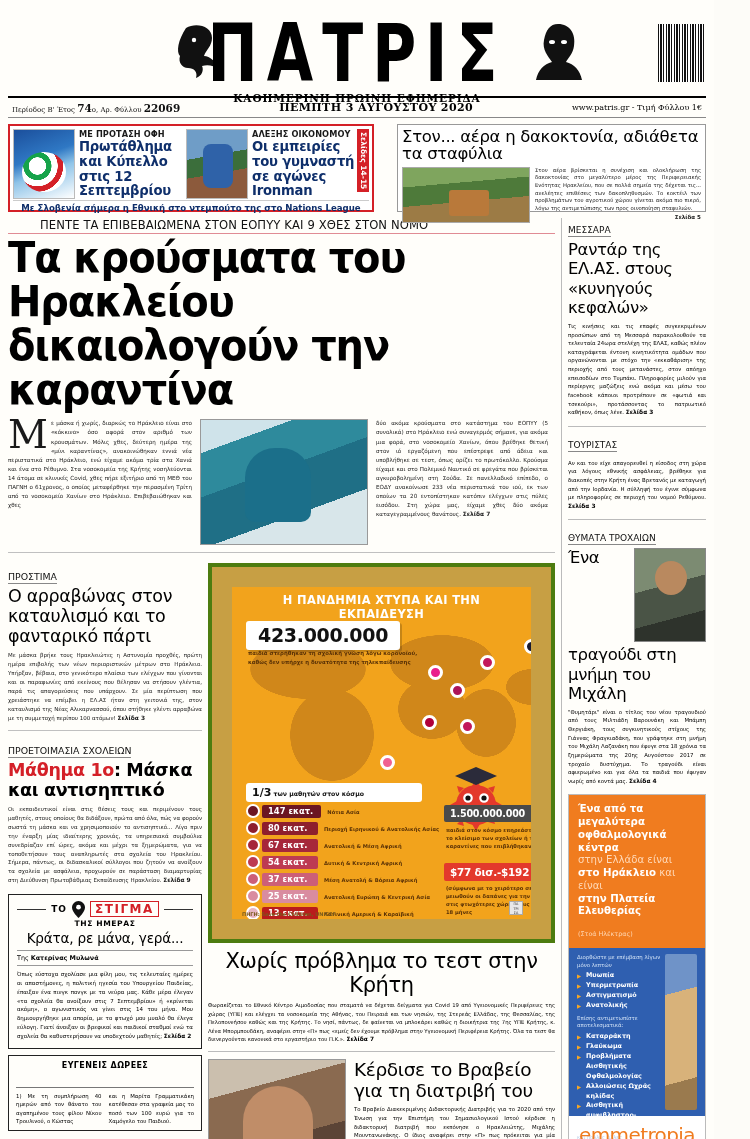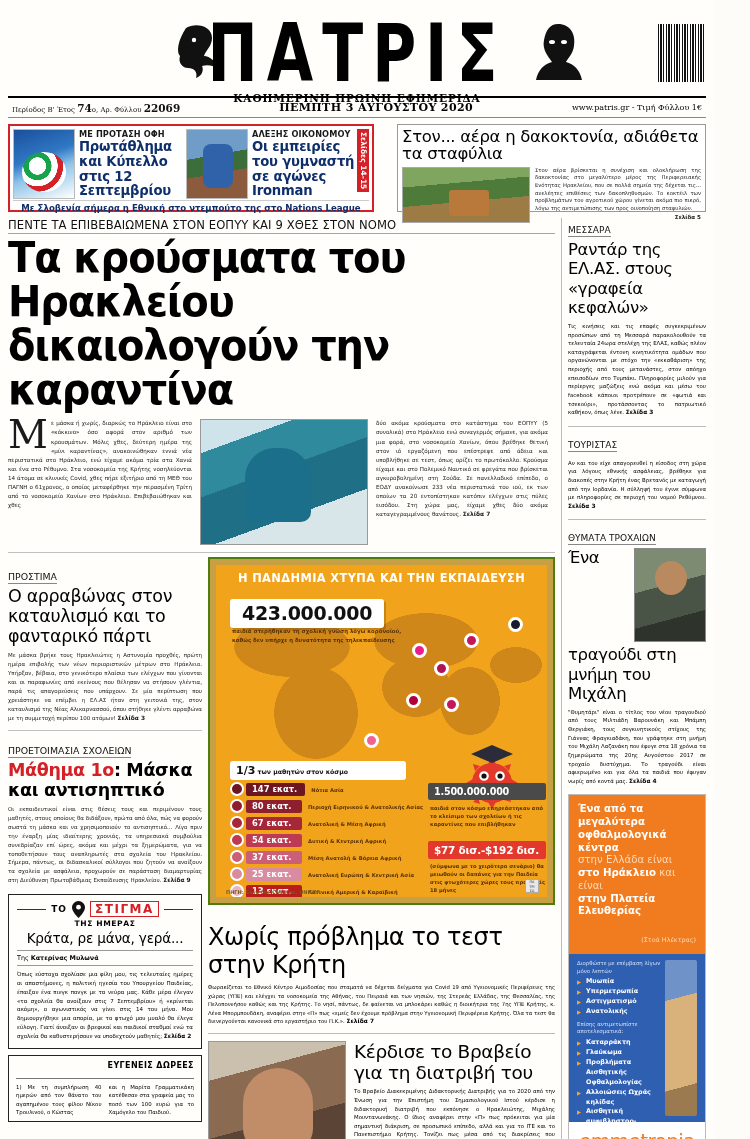--- a/index.html
+++ b/index.html
@@ -81,21 +81,21 @@
   .pa-page { font-weight: bold; font-size:5.6px; float:right; }
 
   
   .grid { display: flex; gap: 6px; margin-top: 6px; }
   .col-left { width: 194px; }
   .col-mid  { width: 347px; }
   .col-right{ width: 181px; border-left: 1px solid #bbb; padding-left: 6px; }
 
   
   .lead-wrap { width: 547px; }
-  .lead-kicker { font-size: 11.6px; letter-spacing: .1px; color: #111; padding-bottom: 1px; }
+  .lead-kicker { font-size: 11.6px; letter-spacing: .1px; color: #111; padding-bottom: 1px; margin-left: 32px; }
   .lead-rule { border-bottom: 1.5px solid #e08b94; margin-bottom: 2px; }
   .lead-head {
     font-family: "DejaVu Sans", sans-serif; font-weight: bold;
     font-size: 43px; line-height: 1.02; letter-spacing: -1.2px; color: #000;
     transform: scaleX(0.93); transform-origin: left center;
   }
   .lead-body { display: flex; gap: 8px; margin-top: 8px; }
   .lb-col { font-size: 5.6px; line-height: 1.62; text-align: justify; color: #1a1a1a; }
   .lb-col1 { width: 184px; }
   .lb-col2 { width: 172px; }
@@ -110,22 +110,22 @@
   .art { margin-top: 8px; }
   .art-kicker { font-size: 9.4px; color: #111; border-bottom: 1px solid #888; display: inline-block; padding-bottom: 1px; margin-bottom: 3px; }
   .art-head { font-size: 17.5px; line-height: 1.14; letter-spacing: -.35px; color: #000; font-weight: normal; }
   .art-head.bold { font-weight: bold; }
   .art-text { font-size: 5.5px; line-height: 1.62; text-align: justify; margin-top: 4px; color:#1a1a1a; }
   .hr-thin { border-top: 1px solid #c0c0c0; margin: 7px 0 0; }
   .red { color: #d42027; font-weight: bold; }
 
   
   .info {
-    background: #c79f44; padding: 6px; border: 2px solid #4d7c0f;
-    position: relative;
+    background: #c79f44; padding: 20px; border: 4px solid #4d7c0f;
+    margin-top: 6px; position: relative;
   }
   .info-inner { background: #f2a31c; padding: 6px 8px 4px; position: relative; overflow: hidden; height: 332px;}
   .info-title { text-align: center; font-size: 11.4px; font-weight: bold; color: #fff; letter-spacing: .4px; }
   .info-map {
     position: absolute; left: 14px; top: 40px; width: 318px; height: 155px; opacity: .95;
     background:
       radial-gradient(ellipse 58px 30px at 62px 42px, #cf861a 0 99%, transparent 100%),
       radial-gradient(ellipse 42px 46px at 86px 108px, #cf861a 0 99%, transparent 100%),
       radial-gradient(ellipse 52px 28px at 196px 36px, #cf861a 0 99%, transparent 100%),
       radial-gradient(ellipse 34px 30px at 186px 82px, #cf861a 0 99%, transparent 100%),
@@ -167,57 +167,57 @@
   .stigma { border: 1px solid #222; padding: 6px 8px; margin-top: 8px; }
   .stigma-top { display: flex; align-items: center; justify-content: center; gap: 5px; }
   .st-line { flex: 1; border-top: 1px solid #333; }
   .st-to { font-size: 9px; font-weight: bold; letter-spacing: 1px; }
   .st-word { border: 1.6px solid #d42027; color: #d42027; font-weight: bold; font-size: 12px; padding: 0 4px; letter-spacing: 1.5px; }
   .st-day { text-align: center; font-size: 7.6px; font-weight: bold; letter-spacing: .6px; margin-top: 1px; }
   .st-title { text-align: center; font-size: 13.6px; margin-top: 2px; letter-spacing: -.2px;}
   .st-by { font-size: 6.4px; border-top: 1px solid #999; border-bottom: 1px solid #999; padding: 3px 0; margin-top: 4px; }
   .st-body { font-size: 5.5px; line-height: 1.62; text-align: justify; margin-top: 4px; }
   .donations { border: 1px solid #222; margin-top: 6px; padding: 5px 7px; }
-  .dn-title { text-align: right; font-size: 8px; font-weight: bold; border-bottom: 1px solid #777; padding-bottom:8px; letter-spacing:.4px;}
+  .dn-title { text-align: center; font-size: 8px; font-weight: bold; border-bottom: 1px solid #777; padding-bottom:17px; letter-spacing:.4px;}
   .dn-cols { display: flex; gap: 7px; margin-top: 4px; font-size: 5.4px; line-height: 1.55; text-align: justify; }
 
   
   .rc-kicker { font-size: 9px; color: #111; border-bottom: 1px solid #888; display:inline-block; padding-bottom:1px; margin-bottom:3px;}
   .rc-head { font-size: 16.5px; line-height: 1.18; letter-spacing: -.35px; }
   .rc-text { font-size: 5.4px; line-height: 1.6; text-align: justify; margin-top: 4px; }
   .rc-photo { width: 72px; height: 94px; border: 1px solid #888; float: right; margin: 0 0 3px 5px;
      background: linear-gradient(165deg,#7c8b72 0 40%, #4a5446 40% 72%, #2e332c 72% 100%); position:relative;}
   .rc-photo::after{content:"";position:absolute;left:20px;top:12px;width:32px;height:34px;border-radius:50%;background:#b9895f;}
   .rc-sep { border-top: 1px solid #bbb; margin: 8px 0 0; }
 
   
   .ad { border: 1px solid #bbb; margin-top: 8px; }
   .ad-top { background: #f07c1f; padding: 8px 9px 10px; color: #fff; }
   .ad-l1 { font-size: 10.2px; font-weight: bold; line-height: 1.25; }
   .ad-l2 { font-size: 10.2px; color: #ffd9b8; line-height: 1.25; }
   .ad-l2 b { color: #fff; }
-  .ad-small { font-size: 6.4px; color: #ffd9b8; text-align: right; margin-top: 18px; }
+  .ad-small { font-size: 6.4px; color: #ffd9b8; text-align: left; margin-top: 12px; }
   .ad-mid { background: linear-gradient(160deg,#2f5fb0 0 100%); padding: 6px 8px; color: #fff; display: flex; height:168px;}
   .ad-list { width: 84px; font-size: 6.4px; line-height: 1.55; }
   .ad-list .intro { font-size: 5.4px; color: #cfe0f5; margin-bottom: 2px; line-height:1.4;}
   .ad-list li { list-style: none; position: relative; padding-left: 9px; font-weight: bold; }
   .ad-list li::before { content: "\25B6"; position: absolute; left: 0; color: #f5a623; font-size: 5.4px; top: 1px;}
   .ad-list .muted { font-size: 5.2px; color: #b9cdea; font-weight: normal; padding-left:0; margin-top:2px;}
   .ad-bldg { flex: 1; margin-left: 4px; background: linear-gradient(165deg,#6f93c8 0 25%, #d8b27a 25% 80%, #9a7a4e 80% 100%); border-radius:2px;}
   .ad-bot { background: #fff; padding: 7px 6px 8px; text-align: center; }
   .ad-brand { font-size: 20px; color: #f07c1f; letter-spacing: -.6px; font-weight: normal; }
   .ad-b1 { font-size: 5.6px; font-weight: bold; margin-top: 3px; line-height: 1.5; }
   .ad-b2 { font-size: 5.4px; margin-top: 3px; line-height: 1.5; }
   .ad-b3 { font-size: 5.2px; color: #2f5fb0; margin-top:1px;}
   .ad-soc { margin-top: 3px; font-size: 5.2px; display:flex; align-items:center; justify-content:center; gap:3px;}
   .fb { width: 8px; height: 8px; background: #3b5998; color: #fff; font-size: 6px; font-weight: bold; line-height: 8px; }
   .ig { width: 8px; height: 8px; background: linear-gradient(45deg,#f09433,#dc2743,#bc1888); border-radius:2px;}
 
   
-  .bc-head { font-size: 24px; letter-spacing: -.4px; margin-top: 18px;}
+  .bc-head { font-size: 21px; text-align: center; letter-spacing: -.4px; margin-top: 6px;}
   .bc-text { font-size: 5.3px; line-height: 1.6; text-align: justify; margin-top: 4px; }
   .award { display: flex; gap: 8px; margin-top: 6px; border-top:1px solid #bbb; padding-top:7px;}
   .aw-photo { width: 138px; height: 142px; border: 1px solid #999;
     background: linear-gradient(165deg,#cbbfae 0 22%, #8a6a50 22% 55%, #5b4436 55% 100%); position:relative;}
   .aw-photo::after{content:"";position:absolute;left:34px;top:26px;width:70px;height:84px;border-radius:36px 36px 24px 24px;background:#c08d68;}
   .aw-right { flex: 1; }
   .aw-head { font-size: 18.5px; line-height: 1.15; letter-spacing: -.35px;}
   .aw-text { font-size: 5.4px; line-height: 1.6; text-align: justify; margin-top: 4px; }
 </style>
 </head>
@@ -502,21 +502,21 @@
           </div>
 
         </div>
       </div>
     </div>
 
     <div class="col-right">
 
       <div>
         <div class="rc-kicker">ΜΕΣΣΑΡΑ</div>
-        <div class="rc-head">Ραντάρ της ΕΛ.ΑΣ. στους «γραφεία κεφαλών»</div>
+        <div class="rc-head">Ραντάρ της ΕΛ.ΑΣ. στους «κυνηγούς κεφαλών»</div>
         <div class="rc-text">
           <span>Τις κινήσεις και τις επαφές συγκεκριμένων προσώπων από τη Μεσσαρά παρακολουθούν τα τελευταία 24ωρα στελέχη της ΕΛΑΣ, καθώς πλέον καταγράφεται έντονη κινητικότητα ομάδων που οργανώνονται με στόχο την «εκκαθάριση» της περιοχής από τους μετανάστες, στον απόηχο επεισοδίων στο Τυμπάκι. Πληροφορίες μιλούν για περίεργες μαζώξεις ενώ ακόμα και μέσω του facebook κάποιοι προτρέπουν σε «φωτιά και τσεκούρι», προτάσσοντας το πατριωτικό καθήκον, όπως λένε.</span>
           <span class="pg">Σελίδα 3</span>
         </div>
       </div>
 
       <div class="rc-sep"></div>
 
       <div style="margin-top:6px">
         <div class="rc-kicker">ΤΟΥΡΙΣΤΑΣ</div>

